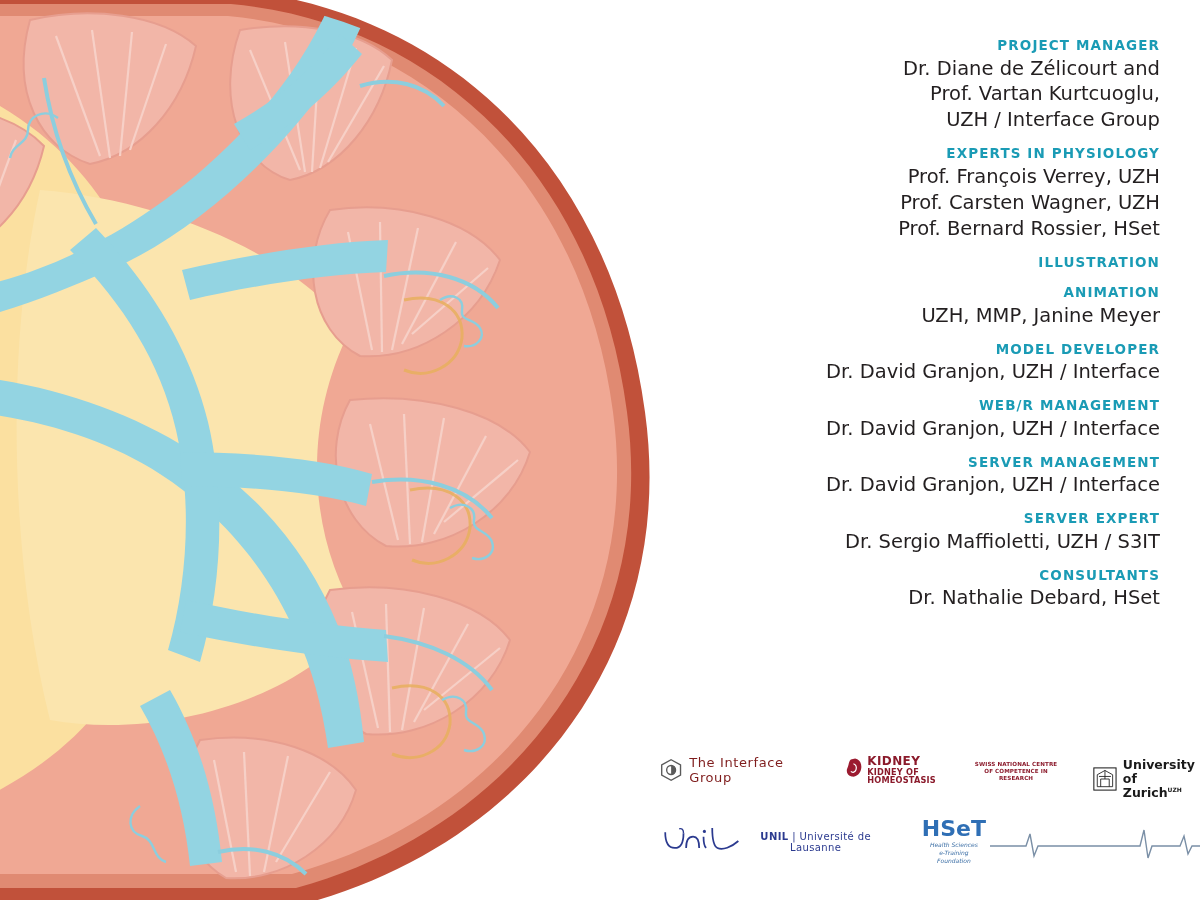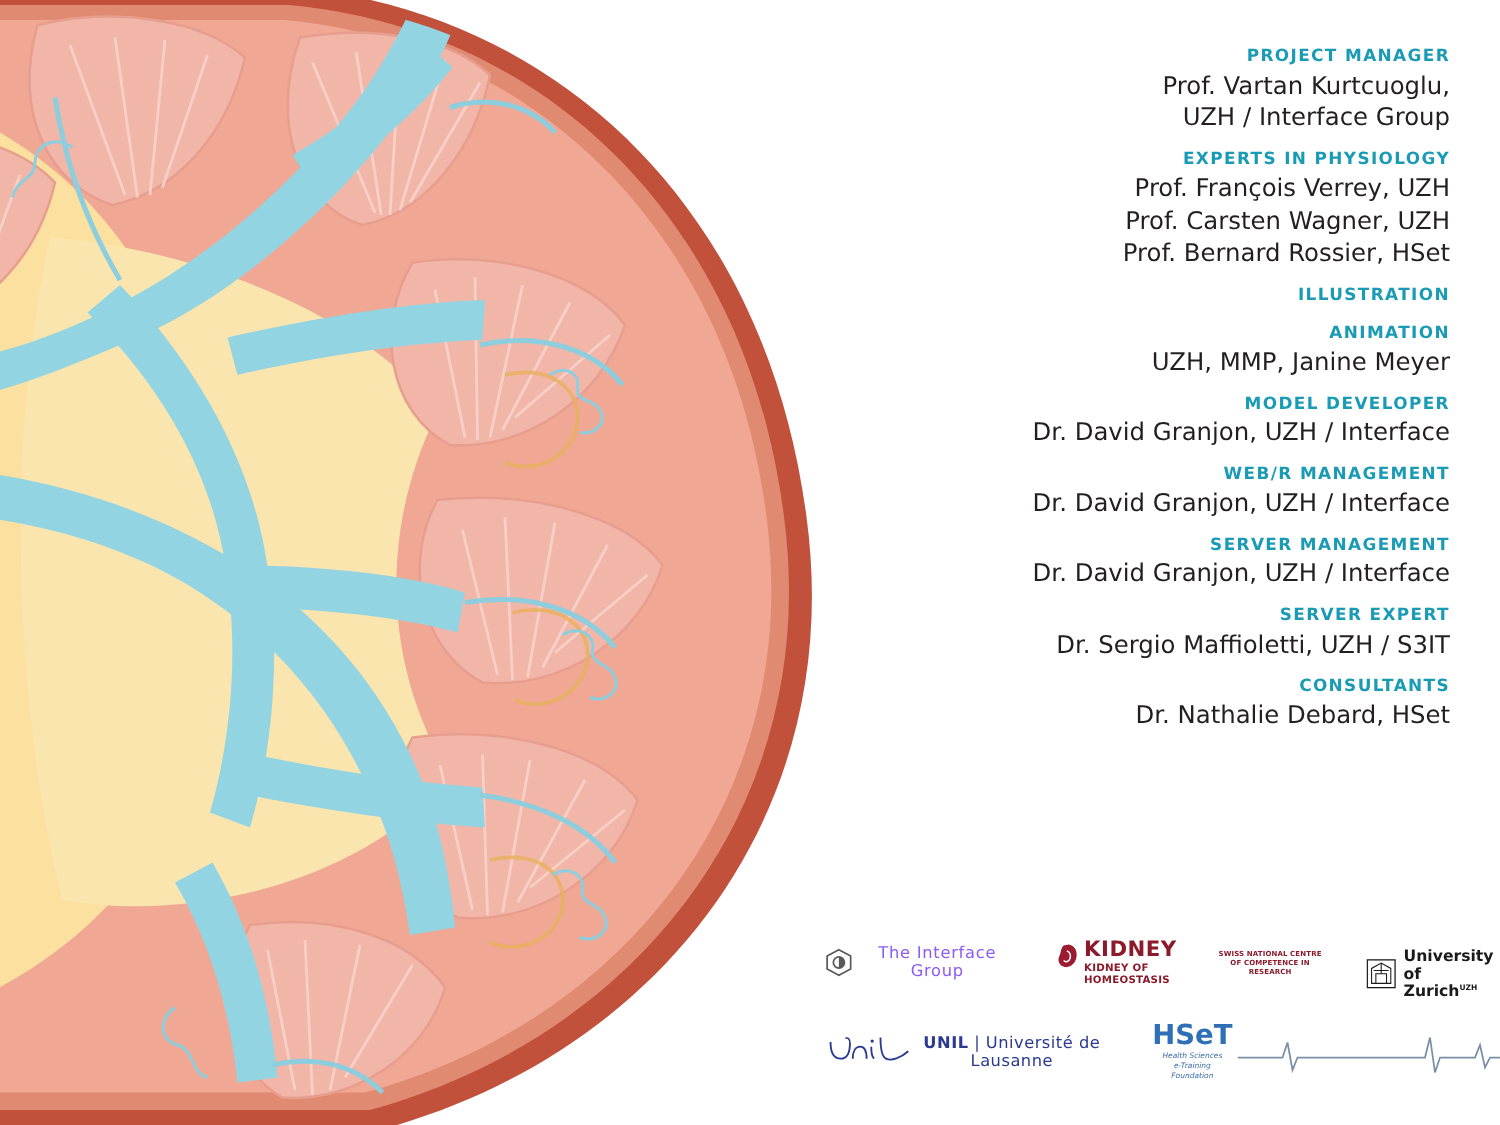--- a/index.html
+++ b/index.html
@@ -64,32 +64,31 @@
   .logo-row {
     display: flex;
     align-items: center;
     justify-content: center;
     gap: 34px;
   }
   .logo-row.row1 { margin-bottom: 18px; }
   .logo { display: flex; align-items: center; }
 
   .ifg-text {
-    color: #8b5cf6;
+    color: #7f1d1d;
     font-size: 13px;
     letter-spacing: 0.6px;
     margin-left: 7px;
-    text-align: center;
   }
 
   .kidney-logo { text-align: left; line-height: 1.05; }
   .kidney-top { display: flex; align-items: flex-start; }
   .kidney-title {
     color: #8b1a2b;
-    font-size: 17px;
+    font-size: 12px;
     font-weight: bold;
     letter-spacing: 0.4px;
   }
   .kidney-sub {
     color: #8b1a2b;
     font-size: 8.2px;
     font-weight: bold;
     letter-spacing: 0.2px;
   }
   .kidney-sub2 {
@@ -107,21 +106,21 @@
     color: #1a1a1a;
     font-size: 12.5px;
     font-weight: bold;
     line-height: 1.12;
   }
   .uzh-text sup { font-size: 6px; }
 
   .unil-logo { text-align: center; }
   .unil-sub {
     color: #2b3a8f;
-    font-size: 13px;
+    font-size: 10px;
     letter-spacing: 0.4px;
     margin-top: 2px;
   }
   .unil-sub b { font-weight: bold; }
 
   .hset-logo { display: flex; align-items: flex-start; }
   .hset-mark { color: #2f6fb5; font-size: 22px; font-weight: bold; line-height: 1; }
   .hset-sub {
     color: #3b6ea5;
     font-size: 6px;
@@ -237,20 +236,21 @@
           <path d="M 140,806 c -14,10 -12,26 2,30 c 14,4 10,22 24,26"></path>
           <path d="M 58,118 c -14,-10 -30,-2 -30,12 c 0,14 -16,14 -18,28"></path>
         </g>
       </g>
     </svg>
   </div>
 
   <div id="credits">
       <div class="credit-block">
         <div class="credit-role">PROJECT MANAGER</div>
+        <div class="credit-name"><span>Dr. Diane de Zélicourt and</span></div>
         <div class="credit-name"><span>Prof. Vartan Kurtcuoglu,</span></div>
         <div class="credit-name"><span class="it">UZH / Interface Group</span></div>
       </div>
       <div class="credit-block">
         <div class="credit-role">EXPERTS IN PHYSIOLOGY</div>
         <div class="credit-name"><span>Prof. François Verrey, </span><span class="it">UZH</span></div>
         <div class="credit-name"><span>Prof. Carsten Wagner, </span><span class="it">UZH</span></div>
         <div class="credit-name"><span>Prof. Bernard Rossier, </span><span class="it">HSet</span></div>
       </div>
       <div class="credit-block">

